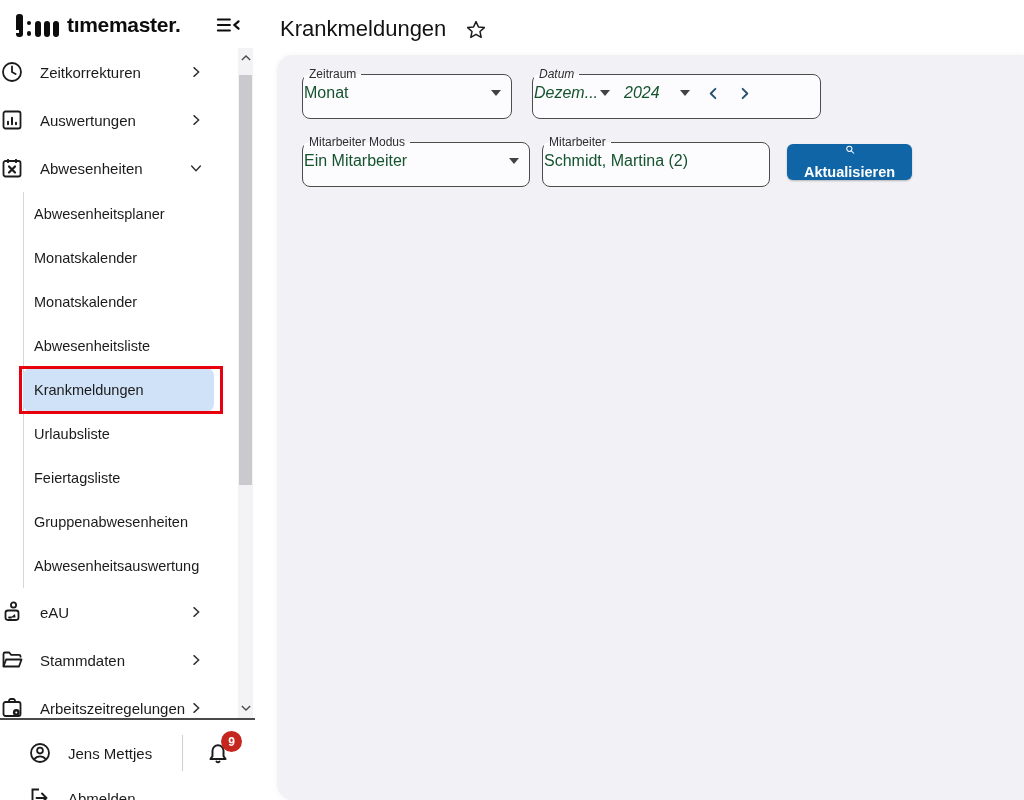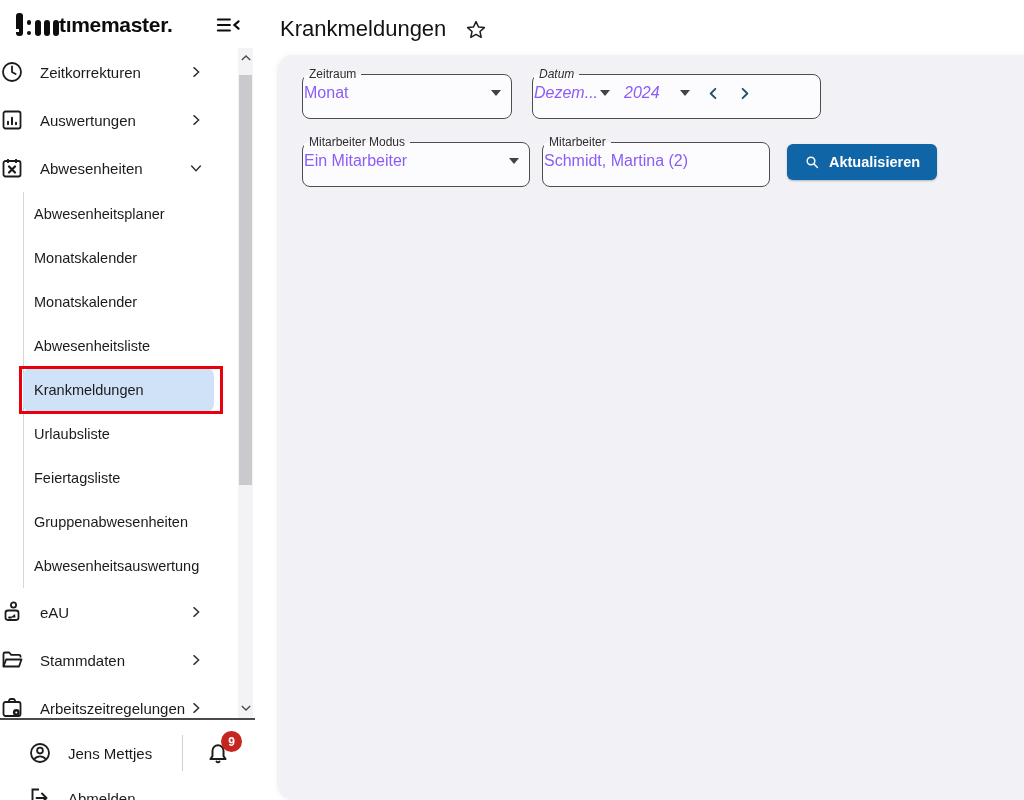--- a/index.html
+++ b/index.html
@@ -3,21 +3,21 @@
 <meta charset="utf-8">
 <style>
   * { margin:0; padding:0; box-sizing:border-box; }
   html,body { width:1024px; height:800px; overflow:hidden; background:#fff;
     font-family:"Liberation Sans","DejaVu Sans",sans-serif; color:#1b1b1b; }
 
   
   .sidebar { position:absolute; left:0; top:0; width:255px; height:800px; background:#fff; }
   .logo-row { position:absolute; top:10px; left:16px; right:12px; height:30px;
     display:flex; align-items:center; }
-  .logo { display:flex; align-items:flex-start; }
+  .logo { display:flex; align-items:center; gap:8px; }
   .logo-mark { display:inline-flex; align-items:flex-end; gap:2.5px; height:23px; }
   .lm-bar { width:7px; height:23px; background:#0d0d0d; border-radius:3px; position:relative; }
   .lm-bar::after { content:''; position:absolute; left:0; bottom:4px; width:3px; height:3px; background:#fff; }
   .lm-colon { display:flex; flex-direction:column; justify-content:space-between; height:15px; margin:0 1px 1px; }
   .lm-dot { width:4.5px; height:4.5px; background:#0d0d0d; border-radius:50%; display:block; }
   .lm-pill { width:6.5px; height:16px; background:#0d0d0d; border-radius:3px; }
   .logo-text { font-size:21px; font-weight:700; letter-spacing:-0.3px; color:#0d0d0d; }
   .collapse-btn { margin-left:auto; background:none; border:none; cursor:pointer; display:flex; padding:2px; }
 
   .nav { position:absolute; top:48px; left:0; width:237px; height:670px; overflow:hidden; }
@@ -61,40 +61,40 @@
 
   .content-panel { position:absolute; left:22px; top:55px; right:0; bottom:0;
     background:#f2f2f6; border-radius:16px 0 0 16px; box-shadow:0 0 6px rgba(0,0,0,0.05); }
   .filters { padding:13px 0 0 25px; }
   .filter-row { display:flex; align-items:center; margin-bottom:17px; }
 
   fieldset.field { border:1px solid #4d4d4d; border-radius:8px; background:#fcfcfe;
     height:51px; padding:0 10px 0 1px; position:relative; }
   fieldset.field legend { font-size:12px; color:#2e2e2e; padding:0 5px; line-height:13px; white-space:nowrap; }
   .field-inner { display:flex; align-items:center; margin-top:3px; }
-  .field-value { font-size:16px; color:#8b5cf6; white-space:nowrap; }
+  .field-value { font-size:16px; color:#14532d; white-space:nowrap; }
   .caret { width:0; height:0; border-left:5px solid transparent; border-right:5px solid transparent;
     border-top:6px solid #424242; display:inline-block; }
   .caret.push { margin-left:auto; }
 
   .f-zeitraum { width:210px; margin-right:20px; }
   .f-datum { width:289px;font-style:italic; }
   .f-modus { width:228px; margin-right:12px; }
   .f-mitarbeiter { width:228px; margin-right:17px; }
 
   .datum-inner { display:flex; align-items:center; margin-top:3px; }
   .month-select,.year-select { display:inline-flex; align-items:center; cursor:pointer; }
   .month-select .caret { margin-left:2px; }
   .year-select { margin-left:14px; }
   .year-select .caret { margin-left:20px; }
   .arrow-btn { background:none; border:none; cursor:pointer; display:inline-flex; padding:0; margin-left:16px; }
 
   .refresh-btn { display:inline-flex; align-items:center; gap:9px; background:#1065a7; color:#fff;
     border:none; border-radius:6px; height:36px; padding:0 17px; font-size:14.5px; font-weight:700;
-    cursor:pointer; font-family:inherit; box-shadow:0 1px 2px rgba(0,0,0,0.25); }
+    cursor:pointer; font-family:inherit; box-shadow:0 1px 2px rgba(0,0,0,0.25);flex-direction:column; }
 </style>
 </head>
 <body>
 
 <aside class="sidebar">
 
   <div class="logo-row">
     <div class="logo">
       <span class="logo-mark">
         <i class="lm-bar"></i>

